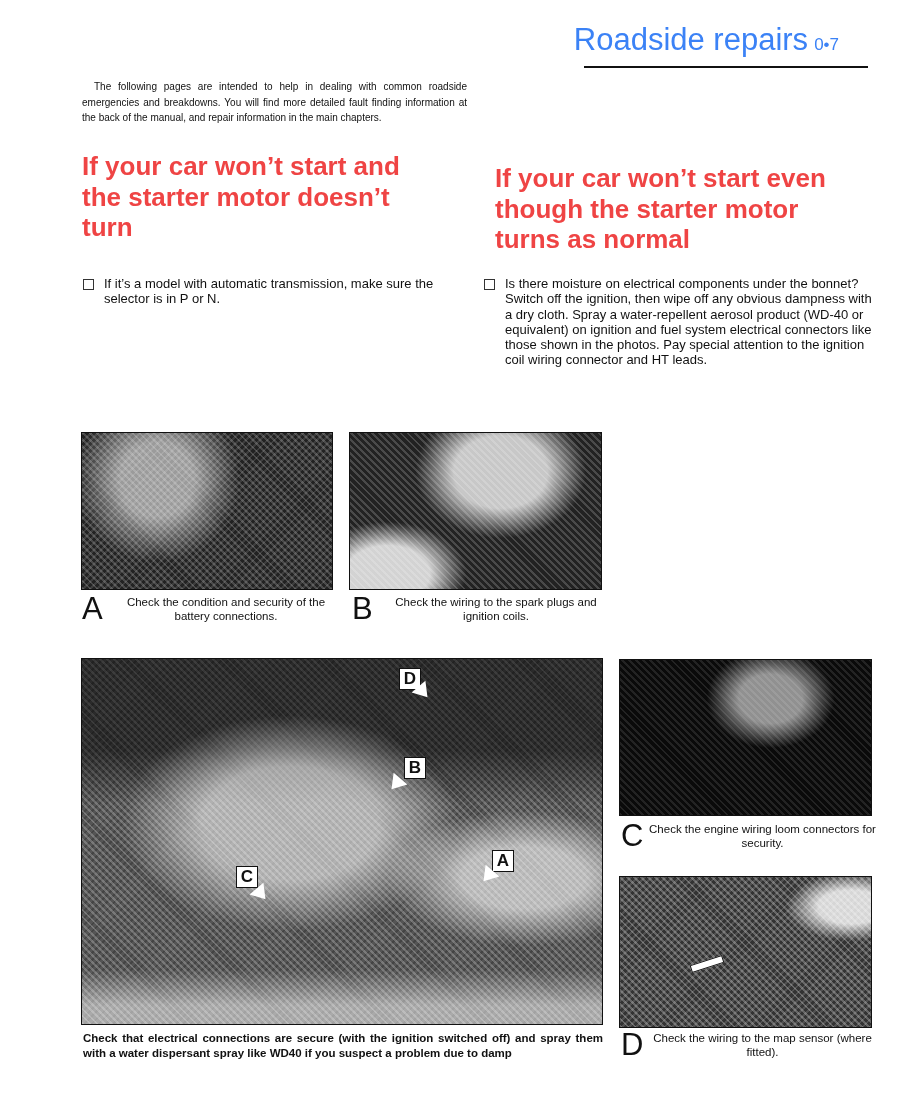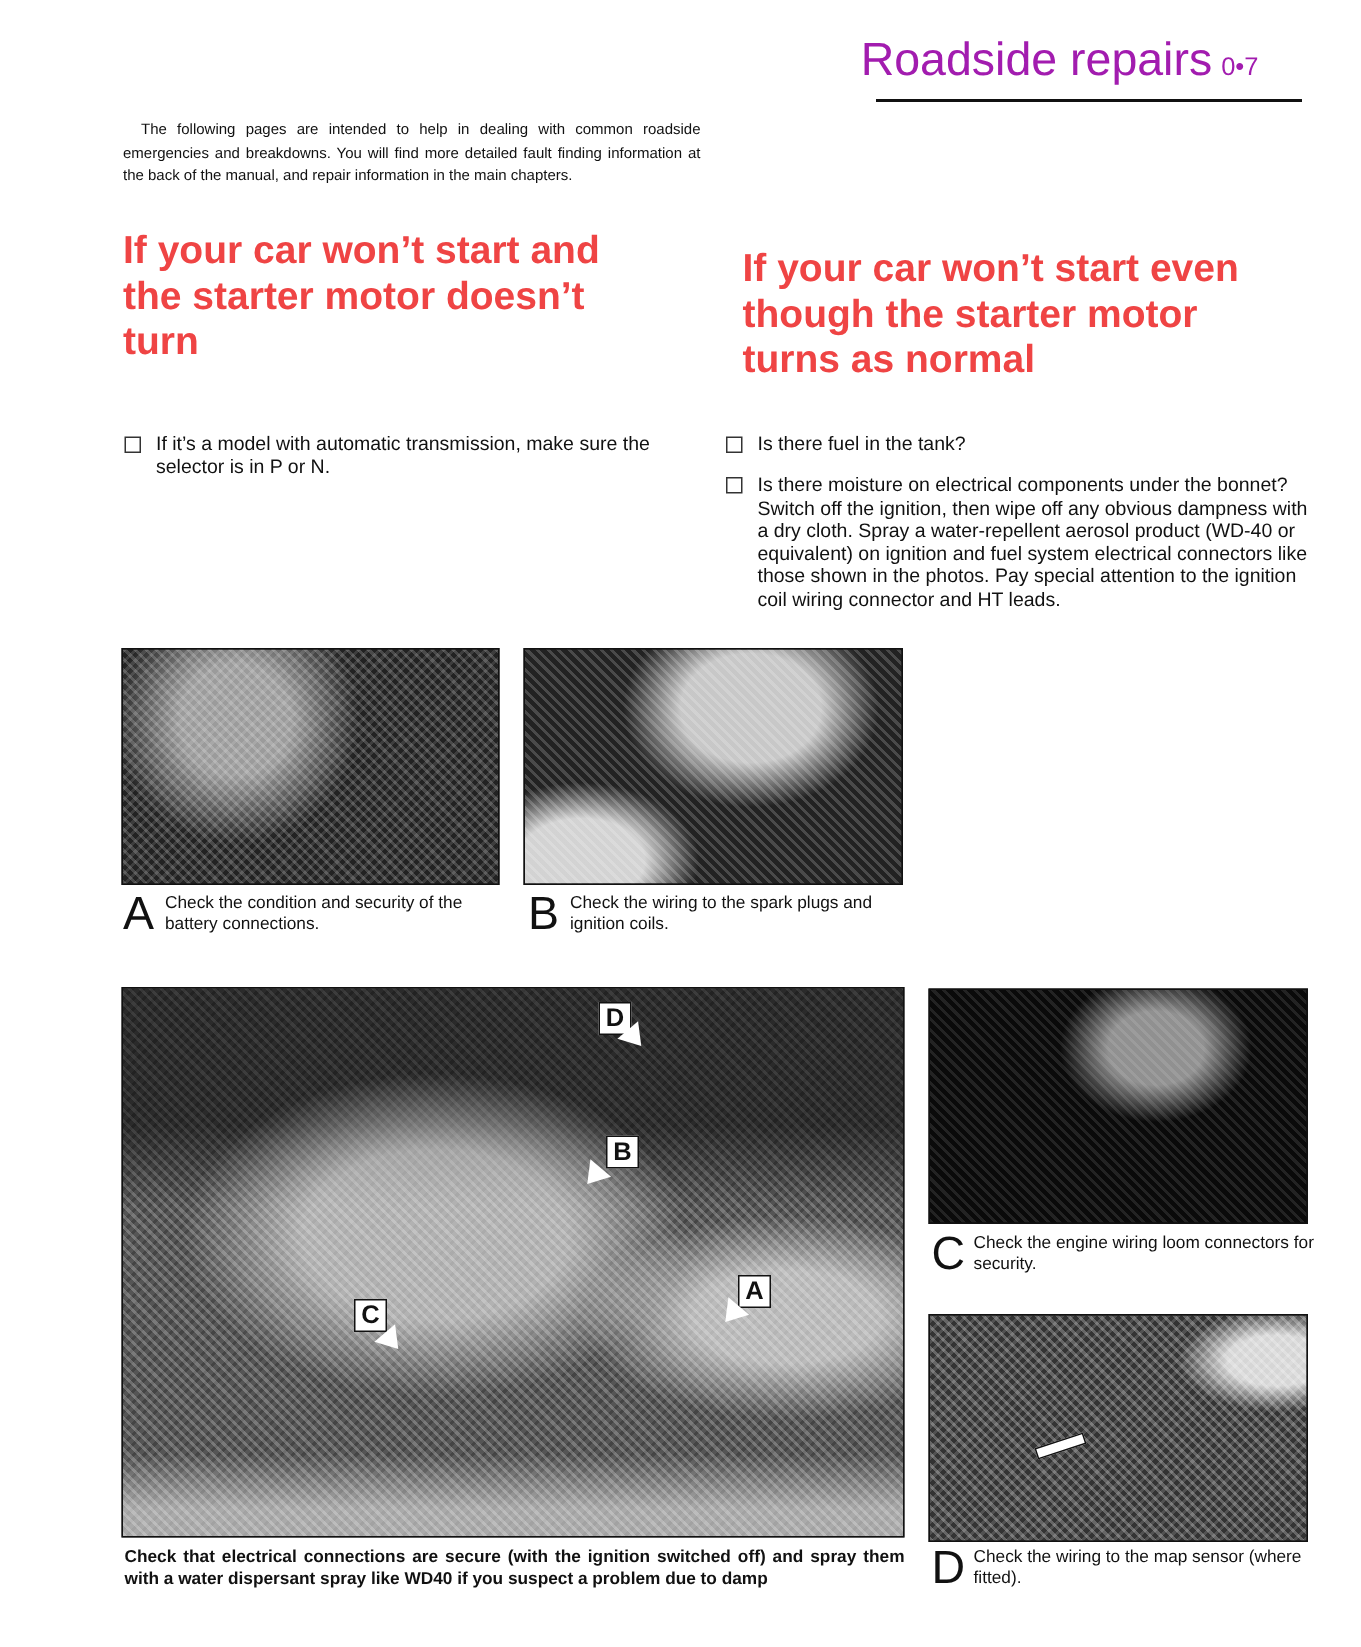--- a/index.html
+++ b/index.html
@@ -1,27 +1,27 @@
 <!DOCTYPE html>
 <html><head>
 <meta charset="utf-8">
 <style>
   html, body { margin:0; padding:0; background:#fff; }
   body { width:907px; height:1098px; position:relative; overflow:hidden; font-family:"Liberation Sans", sans-serif; color:#111; }
-  .hdr-title { position:absolute; right:68px; top:22px; font-size:31px; letter-spacing:0px; color:#a21caf; white-space:nowrap; }
+  .hdr-title { position:absolute; right:68px; top:22px; font-size:31px; letter-spacing:0px; color:#3b82f6; white-space:nowrap; }
   .hdr-title .pg { font-size:17px; margin-left:6px; }
   .hdr-rule { position:absolute; left:584px; top:66px; width:284px; height:2px; background:#111; }
   .intro { position:absolute; left:82px; top:79px; width:385px; font-size:10px; line-height:15.5px; text-align:justify; text-indent:12px; }
   .h1 { position:absolute; font-weight:bold; font-size:26px; line-height:30.5px; color:#ef4444; }
   .h1.left { left:82px; top:151px; width:360px; }
   .h1.right { left:483px; top:151px; width:340px; }
   ul.chk { position:absolute; list-style:none; margin:0; padding:0; font-size:13px; line-height:15.3px; }
   ul.chk.left { left:82px; top:276px; width:385px; }
   ul.chk.right { left:483px; top:276px; width:390px; }
-  ul.chk li { position:relative; padding-left:22px;margin-top:12px; }
+  ul.chk li { position:relative; padding-left:22px; }
   ul.chk li .box { position:absolute; left:1px; top:3px; width:9px; height:9px; border:1px solid #333; }
   .photo { position:absolute; border:1px solid #111; overflow:hidden;
     background-color:#222;
     background-image:
       radial-gradient(circle at 30% 30%, rgba(255,255,255,0.55) 0 18%, transparent 40%),
       repeating-linear-gradient(45deg, rgba(255,255,255,0.18) 0 2px, transparent 2px 5px),
       repeating-linear-gradient(-45deg, rgba(255,255,255,0.12) 0 2px, transparent 2px 5px);
   }
   .photo.a { left:81px; top:432px; width:250px; height:156px; }
   .photo.b { left:349px; top:432px; width:251px; height:156px;
@@ -46,21 +46,21 @@
   .photo.d { left:619px; top:876px; width:251px; height:150px; background-color:#333;
     background-image:
       radial-gradient(ellipse at 92% 20%, rgba(255,255,255,0.8) 0 10%, transparent 20%),
       repeating-linear-gradient(45deg, rgba(255,255,255,0.25) 0 2px, transparent 2px 5px),
       repeating-linear-gradient(-45deg, rgba(255,255,255,0.15) 0 2px, transparent 2px 5px);
   }
   .callout { position:absolute; background:#fff; border:1px solid #111; font-weight:bold; font-size:17px; width:20px; height:20px; line-height:20px; text-align:center; color:#111; }
   .arrow { position:absolute; width:0; height:0; border-left:9px solid transparent; border-right:9px solid transparent; border-top:14px solid #fff; }
   .cap { position:absolute; font-size:11.5px; line-height:14px; color:#111; }
   .cap .big { position:absolute; left:0; top:-2px; font-size:31px; line-height:31px; font-weight:normal; }
-  .cap .txt { display:block; padding-left:28px; }
+  .cap .txt { display:block; padding-left:28px;text-align:center; }
   .cap.a { left:82px; top:595px; width:260px; }
   .cap.b { left:352px; top:595px; width:260px; }
   .cap.c { left:621px; top:822px; width:255px; }
   .cap.d { left:621px; top:1031px; width:255px; }
   .cap.main { left:83px; top:1031px; width:520px; font-size:11.5px; line-height:14.5px; text-align:justify;font-weight:bold; }
   .mapsensor-arrow { position:absolute; left:690px; top:960px; width:32px; height:6px; background:#fff; border:1px solid #111; transform:rotate(-18deg); }
 </style>
 </head>
 <body>
 
@@ -72,21 +72,20 @@
 <p class="intro" style="margin:0">The following pages are intended to help in dealing with common roadside emergencies and breakdowns. You will find more detailed fault finding information at the back of the manual, and repair information in the main chapters.</p>
 
 <h2 class="h1 left" style="margin:0">If your car won’t start and the starter motor doesn’t turn</h2>
 <h2 class="h1 right" style="margin:12px">If your car won’t start even though the starter motor turns as normal</h2>
 
 <ul class="chk left">
   <li><span class="box"></span><span>If it’s a model with automatic transmission, make sure the selector is in P or N.</span></li>
 </ul>
 
 <ul class="chk right">
-  <li><span class="box"></span><span>Is there fuel in the tank?</span></li>
   <li><span class="box"></span><span>Is there moisture on electrical components under the bonnet? Switch off the ignition, then wipe off any obvious dampness with a dry cloth. Spray a water-repellent aerosol product (WD-40 or equivalent) on ignition and fuel system electrical connectors like those shown in the photos. Pay special attention to the ignition coil wiring connector and HT leads.</span></li>
 </ul>
 
 <div class="photo a"></div>
 <div class="photo b"></div>
 
 <div class="cap a">
   <span class="big">A</span>
   <span class="txt">Check the condition and security of the battery connections.</span>
 </div>

